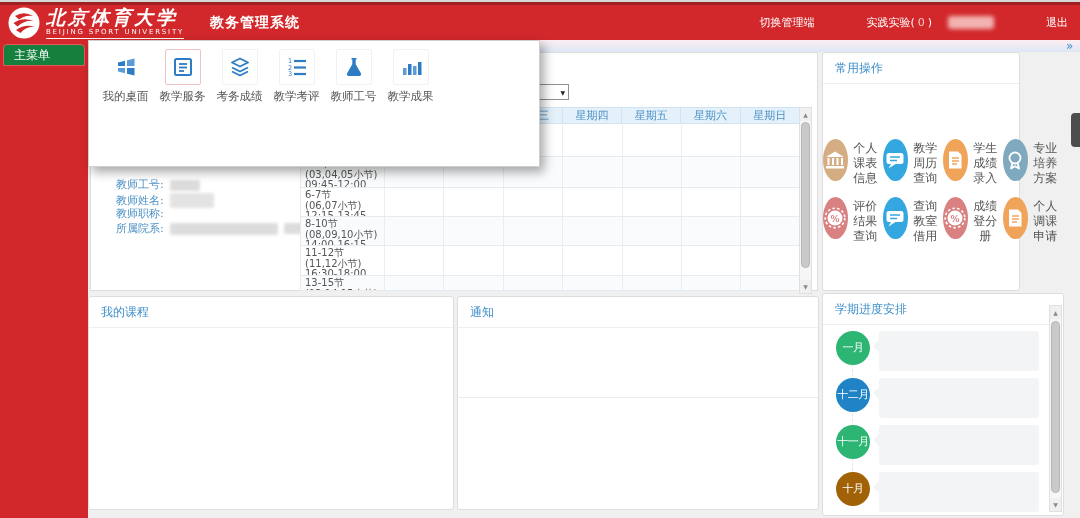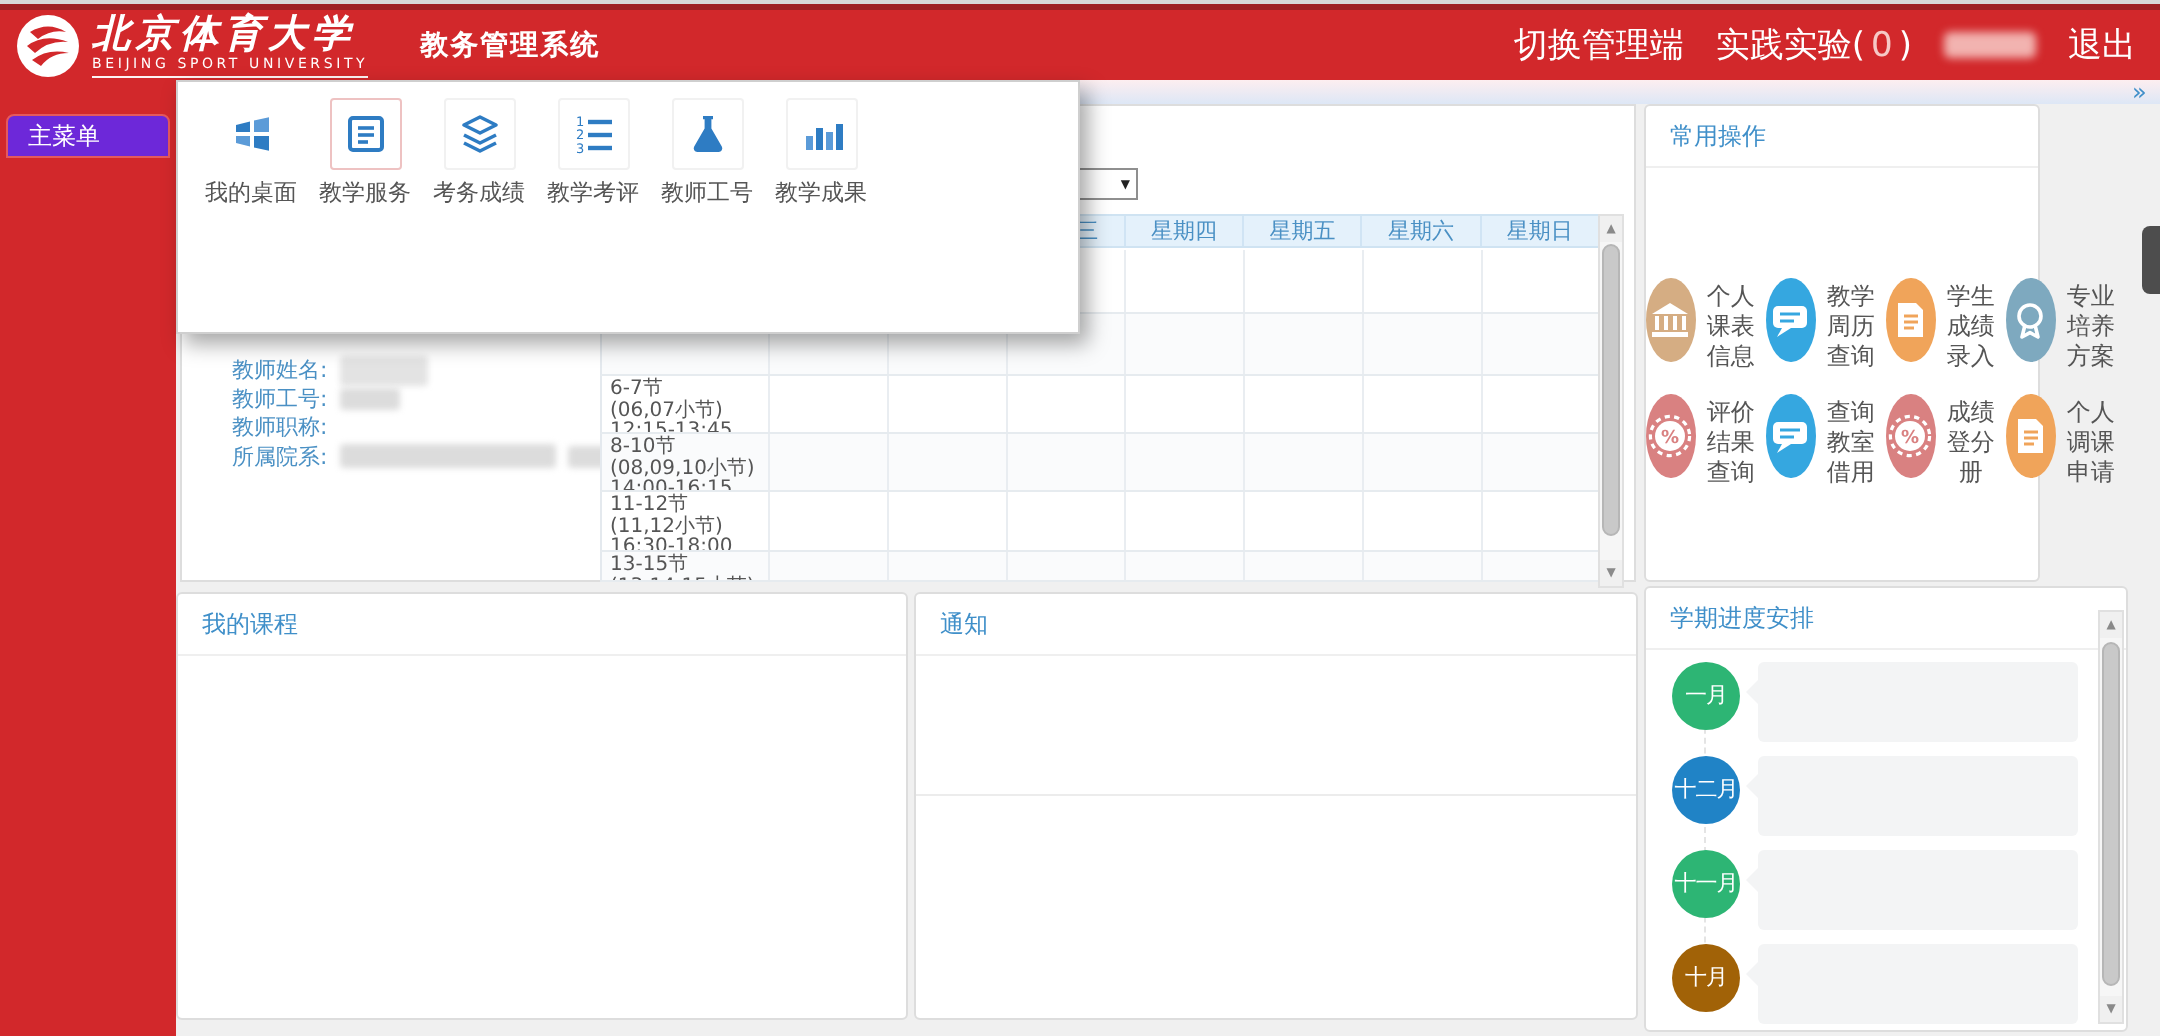--- a/index.html
+++ b/index.html
@@ -12,30 +12,30 @@
   .topdark  { position:absolute; left:0; top:2px; width:1080px; height:3px; background:#9e2023; }
   .app-header { position:absolute; left:0; top:5px; width:1080px; height:35px; background:#d2282b;
                 display:flex; align-items:center; }
   .logo-wrap { display:flex; align-items:center; margin-left:8px; }
   .uni-names { margin-left:6px; }
   .uni-cn { color:#fff; font-size:19px; font-weight:bold; font-style:italic; letter-spacing:3px; line-height:20px; }
   .uni-en { color:#fff; font-size:7px; letter-spacing:1.8px; border-bottom:1px solid rgba(255,255,255,.95);
             padding-bottom:2px; margin-top:1px; }
   .sys-title { color:#fff; font-size:14px; font-weight:bold; margin-left:26px; letter-spacing:1px; }
   .header-links { margin-left:auto; margin-right:12px; display:flex; align-items:center; gap:16px; }
-  .hlink { color:#fff; font-size:17px; cursor:pointer; text-decoration:none; white-space:nowrap; }
+  .hlink { color:#fff; font-size:11px; cursor:pointer; text-decoration:none; white-space:nowrap;margin-left:36px; }
   .notice-count { color:#f6c9c6; padding:0 3px; }
   .user-blur { display:inline-block; width:46px; height:13px; background:#f2b3b0; border-radius:3px;
                filter:blur(2px); }
 
   
   .sidebar { position:absolute; left:0; top:40px; width:88px; height:478px; background:#d2282b; }
   .main-menu-tab { position:absolute; left:3px; top:4px; width:82px; height:22px; line-height:21px;
                    border:1px solid #e4595e; border-radius:4px 4px 0 0; color:#fff; font-size:12px;
-                   padding-left:10px; background:#6d28d9; cursor:pointer;margin-top:13px; }
+                   padding-left:10px; background:#15803d; cursor:pointer; }
 
   
   .topbar { position:absolute; left:88px; top:40px; width:992px; height:12px;
             background:linear-gradient(#fdeef0, #dde7f6); }
   .expand-icon { position:absolute; left:1066px; top:39px; font-size:12px; color:#3f8fc9; cursor:pointer; }
 
   
   .panel { position:absolute; background:#fff; border:1px solid #ddd; border-radius:3px; }
   .panel-dash { left:90px; top:52px; width:728px; height:239px; overflow:hidden; border-radius:0; }
 
@@ -145,22 +145,22 @@
 
   <div class="sidebar">
     <div class="main-menu-tab">主菜单</div>
   </div>
 
   <div class="topbar"></div>
   <div class="expand-icon">»</div>
 
   <div class="panel panel-dash">
     <div class="profile" style="position:absolute;left:25px;top:125px;">
+      <div class="prow"><span>教师工号:</span><span class="blur-chip" style="width:30px;height:11px;"></span></div>
       <div class="prow"><span>教师姓名:</span><span class="blur-chip" style="width:44px;height:15px;background:#e3e3e3;"></span></div>
-      <div class="prow"><span>教师工号:</span><span class="blur-chip" style="width:30px;height:11px;"></span></div>
       <div class="prow"><span>教师职称:</span></div>
       <div class="prow"><span>所属院系:</span><span class="blur-chip" style="width:108px;height:12px;"></span><span class="blur-chip" style="width:88px;height:11px;"></span></div>
     </div>
   </div>
 
   <div class="thead">
     <div class="th-time"></div>
     <span class="th">星期一</span>
     <span class="th">星期二</span>
     <span class="th">星期三</span>
@@ -172,20 +172,25 @@
 
   <div class="trow" style="top:125px;height:32px;">
     <div class="slot">
         <div></div>
         <div></div>
         <div></div>
       </div>
     <div class="day-lines"></div>
   </div>
   <div class="trow alt" style="top:157px;height:31px;">
+    <div class="slot">
+        <div>3-5节</div>
+        <div>(03,04,05小节)</div>
+        <div>09:45-12:00</div>
+      </div>
     <div class="day-lines"></div>
   </div>
   <div class="trow" style="top:188px;height:29px;">
     <div class="slot">
         <div>6-7节</div>
         <div>(06,07小节)</div>
         <div>12:15-13:45</div>
       </div>
     <div class="day-lines"></div>
   </div>

